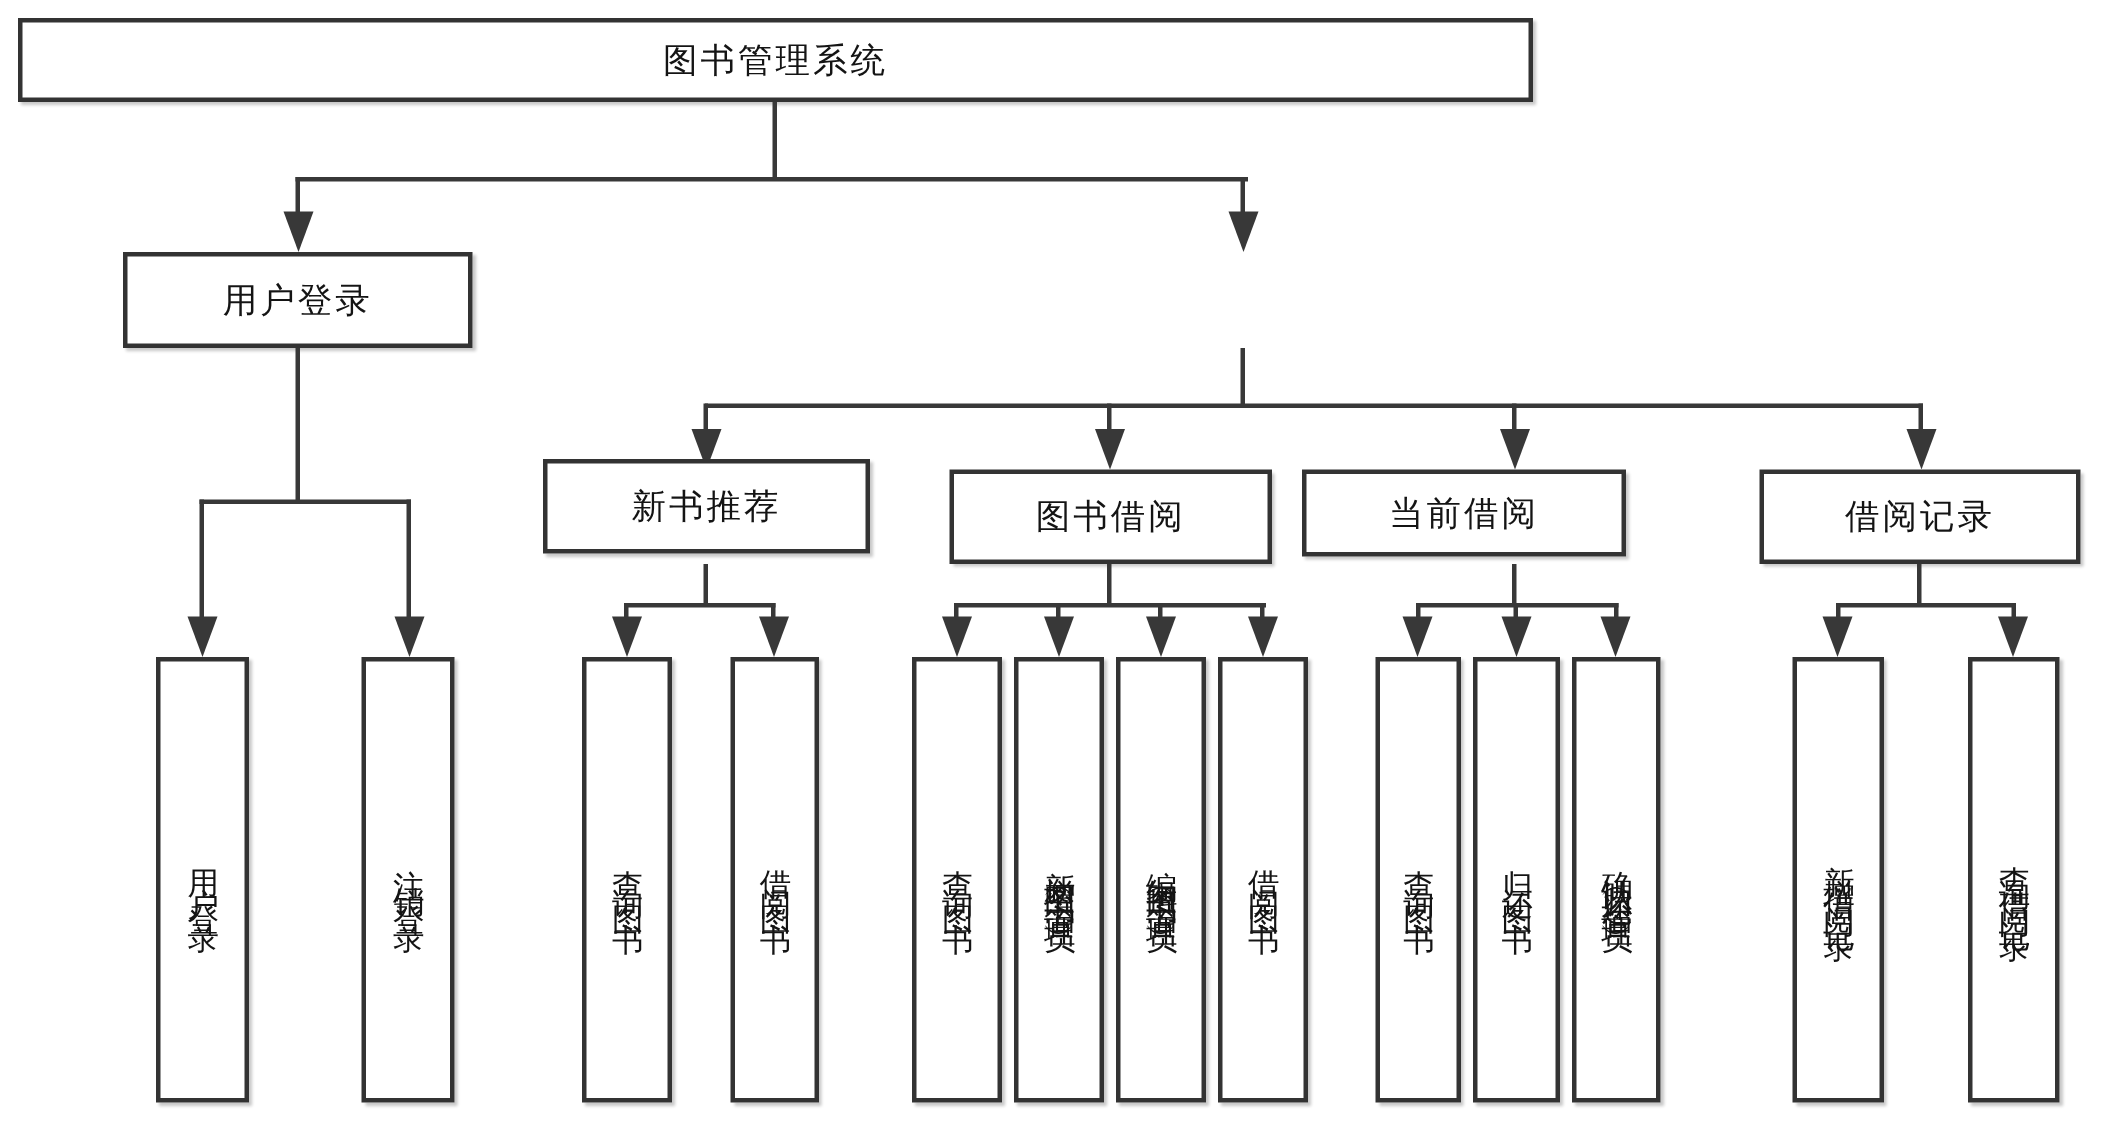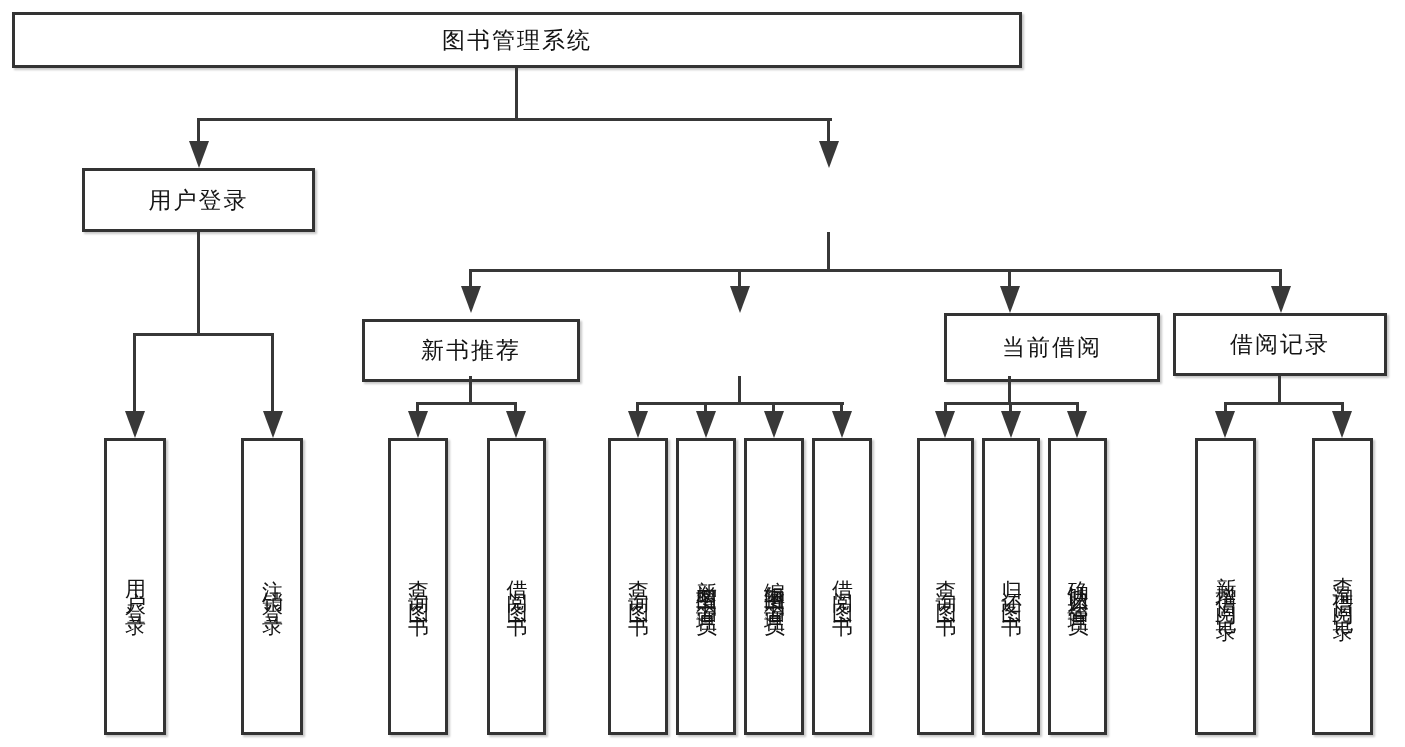--- a/index.html
+++ b/index.html
@@ -62,24 +62,27 @@
   <div class="hline" style="left:470px;top:269px;width:812px"></div>
   <div class="vline" style="left:469px;top:269px;height:22px"></div>
   <div class="arrow" style="left:461px;top:286px"></div>
   <div class="vline" style="left:738px;top:269px;height:22px"></div>
   <div class="arrow" style="left:730px;top:286px"></div>
   <div class="vline" style="left:1008px;top:269px;height:22px"></div>
   <div class="arrow" style="left:1000px;top:286px"></div>
   <div class="vline" style="left:1279px;top:269px;height:22px"></div>
   <div class="arrow" style="left:1271px;top:286px"></div>
 
-  <div class="box" style="left:362px;top:319px;width:218px;height:63px">
+  <div class="box" style="left:362px;top:306px;width:218px;height:63px">
     <span class="hlabel">新书推荐</span>
   </div>
-  <div class="box" style="left:944px;top:313px;width:216px;height:69px">
+  <div class="box" style="left:633px;top:313px;width:215px;height:63px">
+    <span class="hlabel">图书借阅</span>
+  </div>
+  <div class="box" style="left:868px;top:313px;width:216px;height:58px">
     <span class="hlabel">当前借阅</span>
   </div>
   <div class="box" style="left:1173px;top:313px;width:214px;height:63px">
     <span class="hlabel">借阅记录</span>
   </div>
 
   <div class="vline" style="left:469px;top:376px;height:28px"></div>
   <div class="hline" style="left:416px;top:402px;width:101px"></div>
   <div class="vline" style="left:416px;top:402px;height:12px"></div>
   <div class="arrow" style="left:408px;top:411px"></div>

